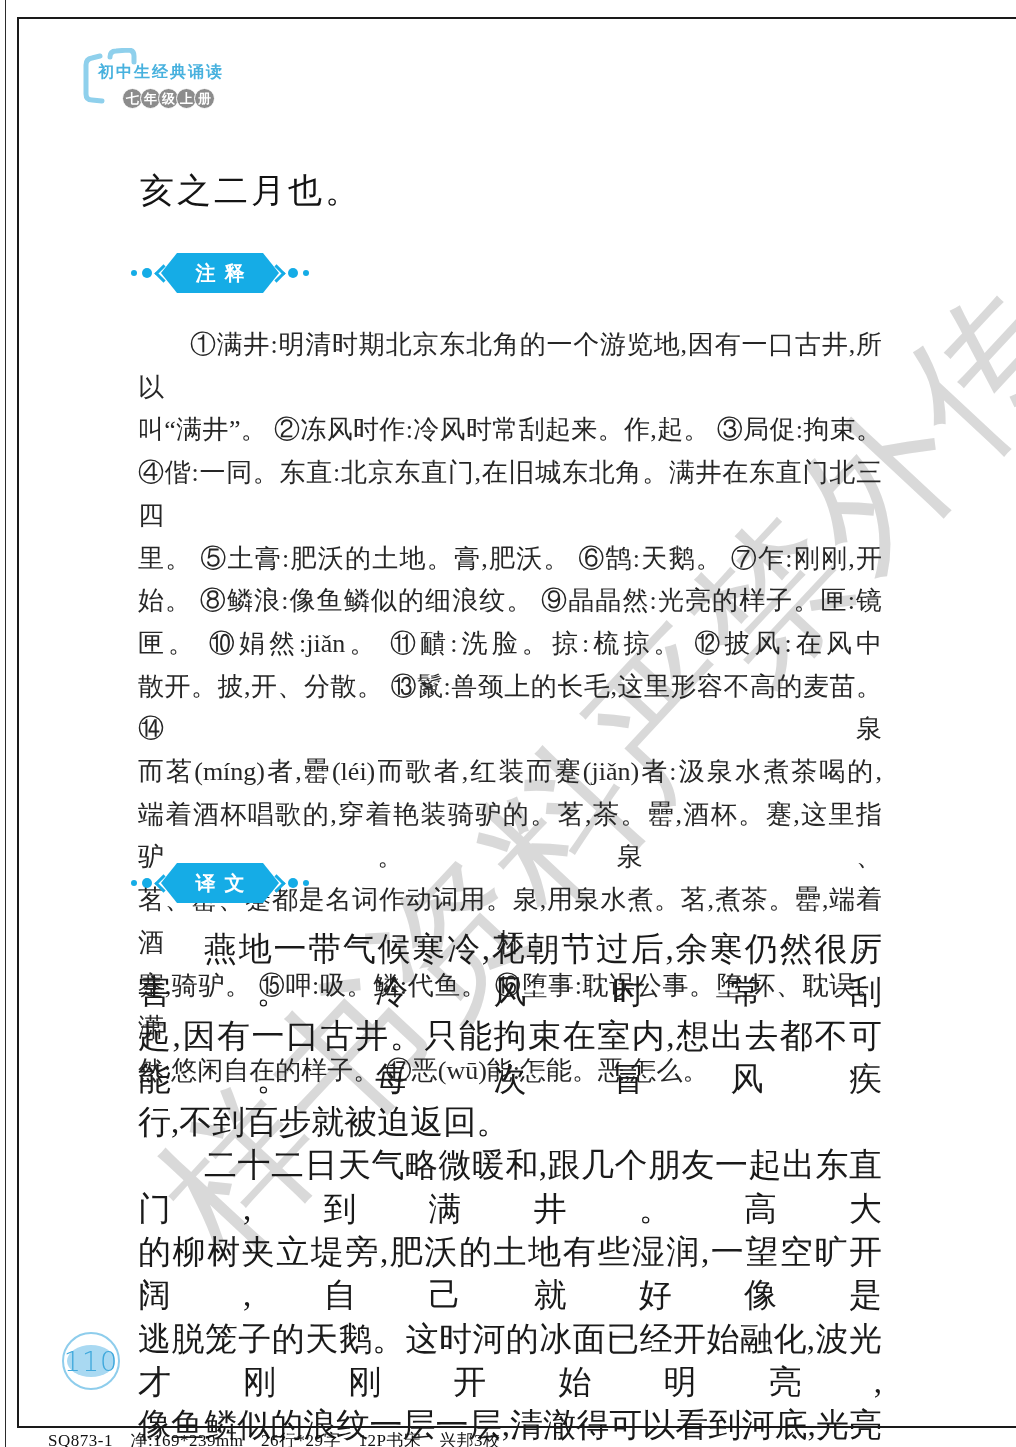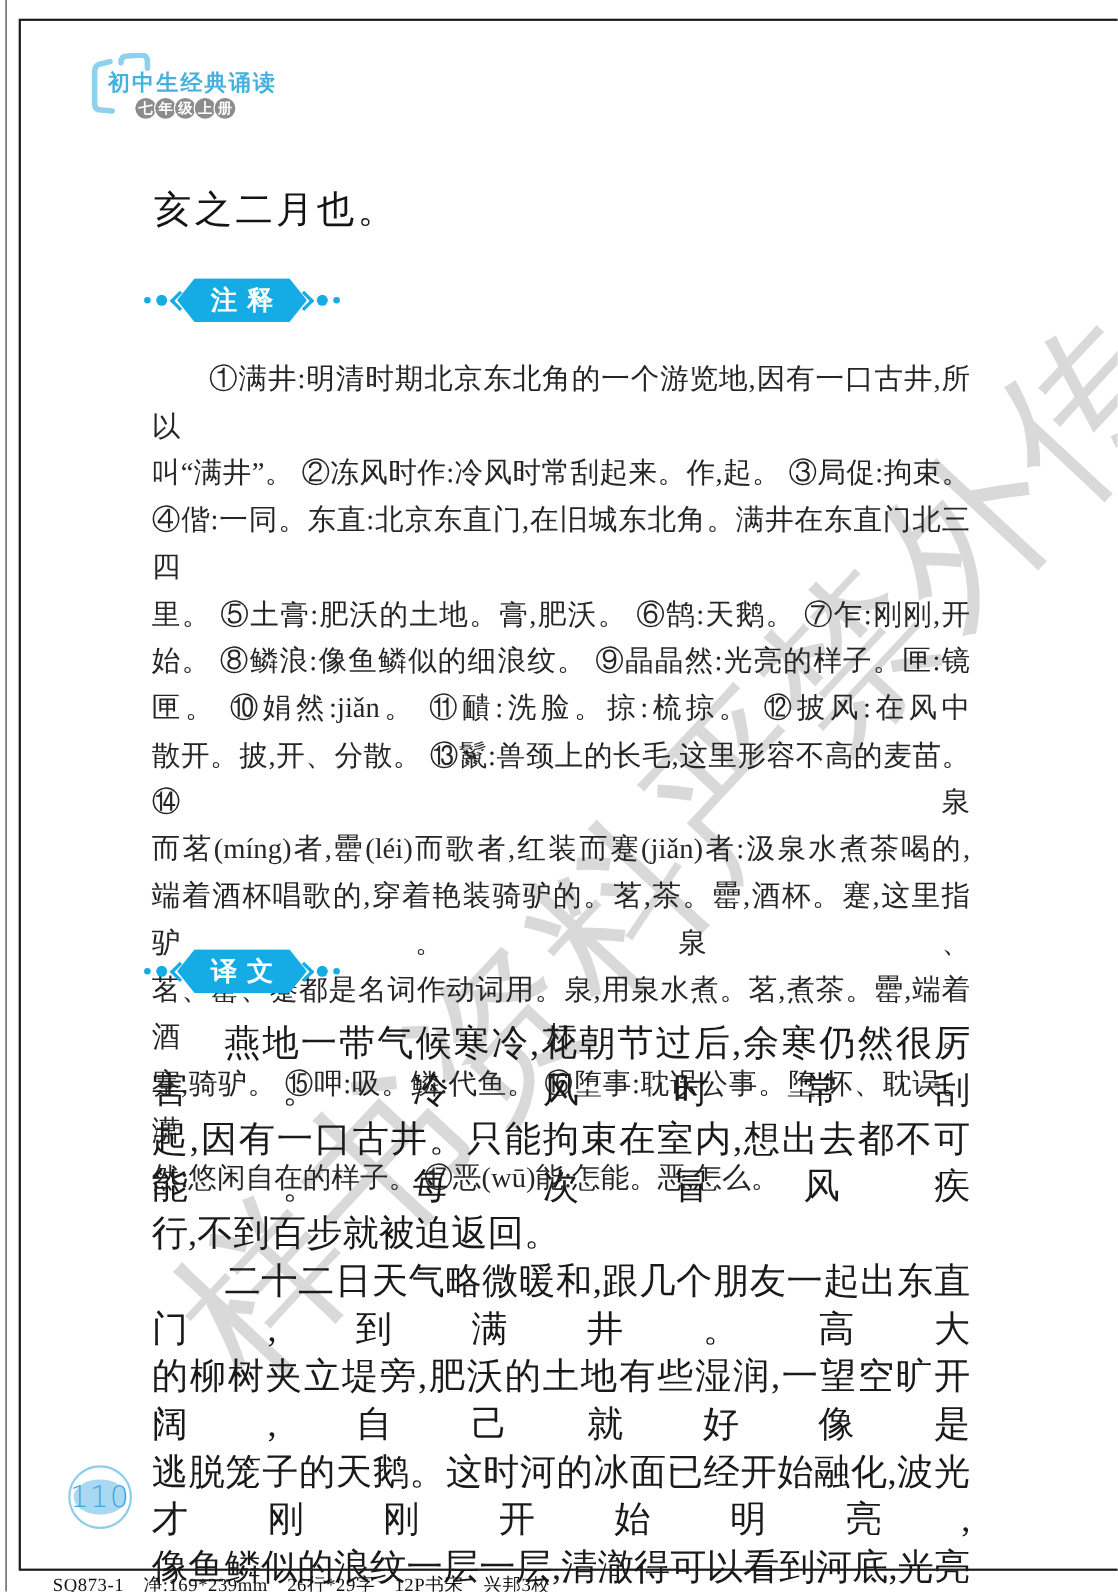--- a/index.html
+++ b/index.html
@@ -35,21 +35,21 @@
     font-family:"Liberation Serif","DejaVu Serif",serif;
     z-index:0;pointer-events:none;
   }
   .content{position:absolute;inset:0;z-index:1;}
   
   .logo{position:absolute;left:80px;top:46px;width:220px;height:72px;}
   .logo-icon{position:absolute;left:0;top:2px;}
   .logo-title{
     position:absolute;left:18px;top:16px;
     font-family:Liberation Serif, serif;
-    font-weight:bold;font-size:20px;letter-spacing:2px;
+    font-weight:bold;font-size:16px;letter-spacing:2px;
     color:var(--logo-blue);white-space:nowrap;
   }
   .logo-sub{position:absolute;left:45px;top:42px;display:flex;}
   .logo-sub span{
     width:21px;height:21px;border-radius:50%;
     background:var(--badge-gray);
     color:#fff;font-family:"Liberation Sans","DejaVu Sans",sans-serif;
     font-size:13px;font-weight:bold;
     display:flex;align-items:center;justify-content:center;
     margin-left:-3px;border:1px solid #fff;
@@ -76,21 +76,21 @@
     border-right:3px solid var(--accent);border-top:3px solid var(--accent);
     transform:rotate(45deg);margin-left:-14px;
   }
   .badge .hex{
     width:118px;height:40px;background:var(--accent);
     clip-path:polygon(16px 0,calc(100% - 16px) 0,100% 50%,calc(100% - 16px) 100%,16px 100%,0 50%);
     display:flex;align-items:center;justify-content:center;flex:none;
   }
   .badge .hex b{
     color:#fff;font-family:"Liberation Sans","DejaVu Sans",sans-serif;
-    font-size:24px;font-weight:bold;letter-spacing:9px;text-indent:9px;
+    font-size:20px;font-weight:bold;letter-spacing:9px;text-indent:9px;
   }
   
   .notes{position:absolute;left:138px;top:324px;width:744px;}
   .notes p{
     font-size:26px;line-height:42.7px;color:#262626;
     text-align:justify;text-align-last:justify;white-space:nowrap0;
   }
   .trans{position:absolute;left:138px;top:928px;width:744px;}
   .trans p{
     font-size:33px;line-height:43.3px;color:#1a1a1a;

